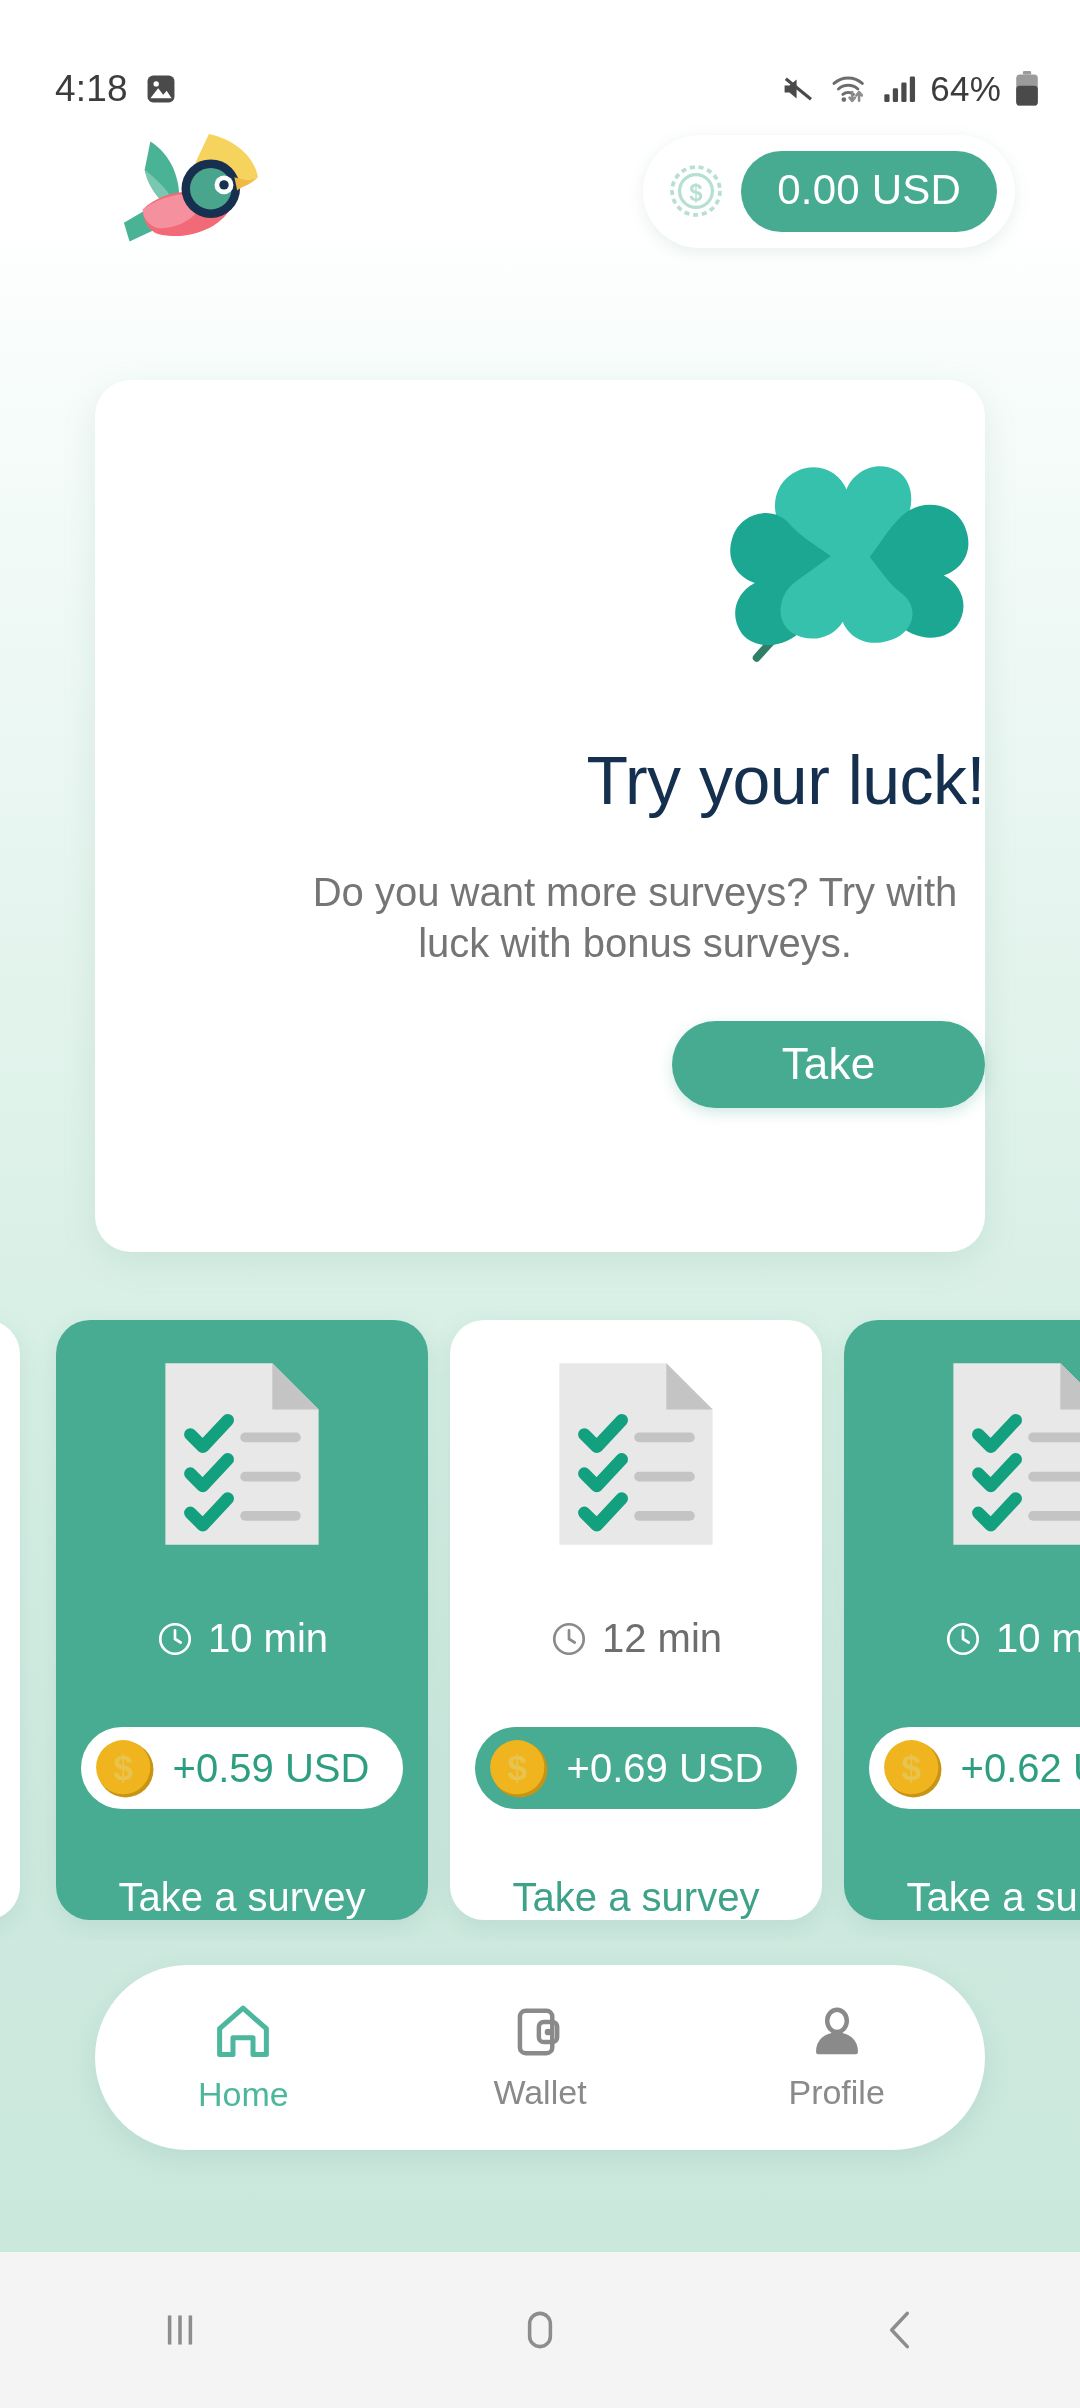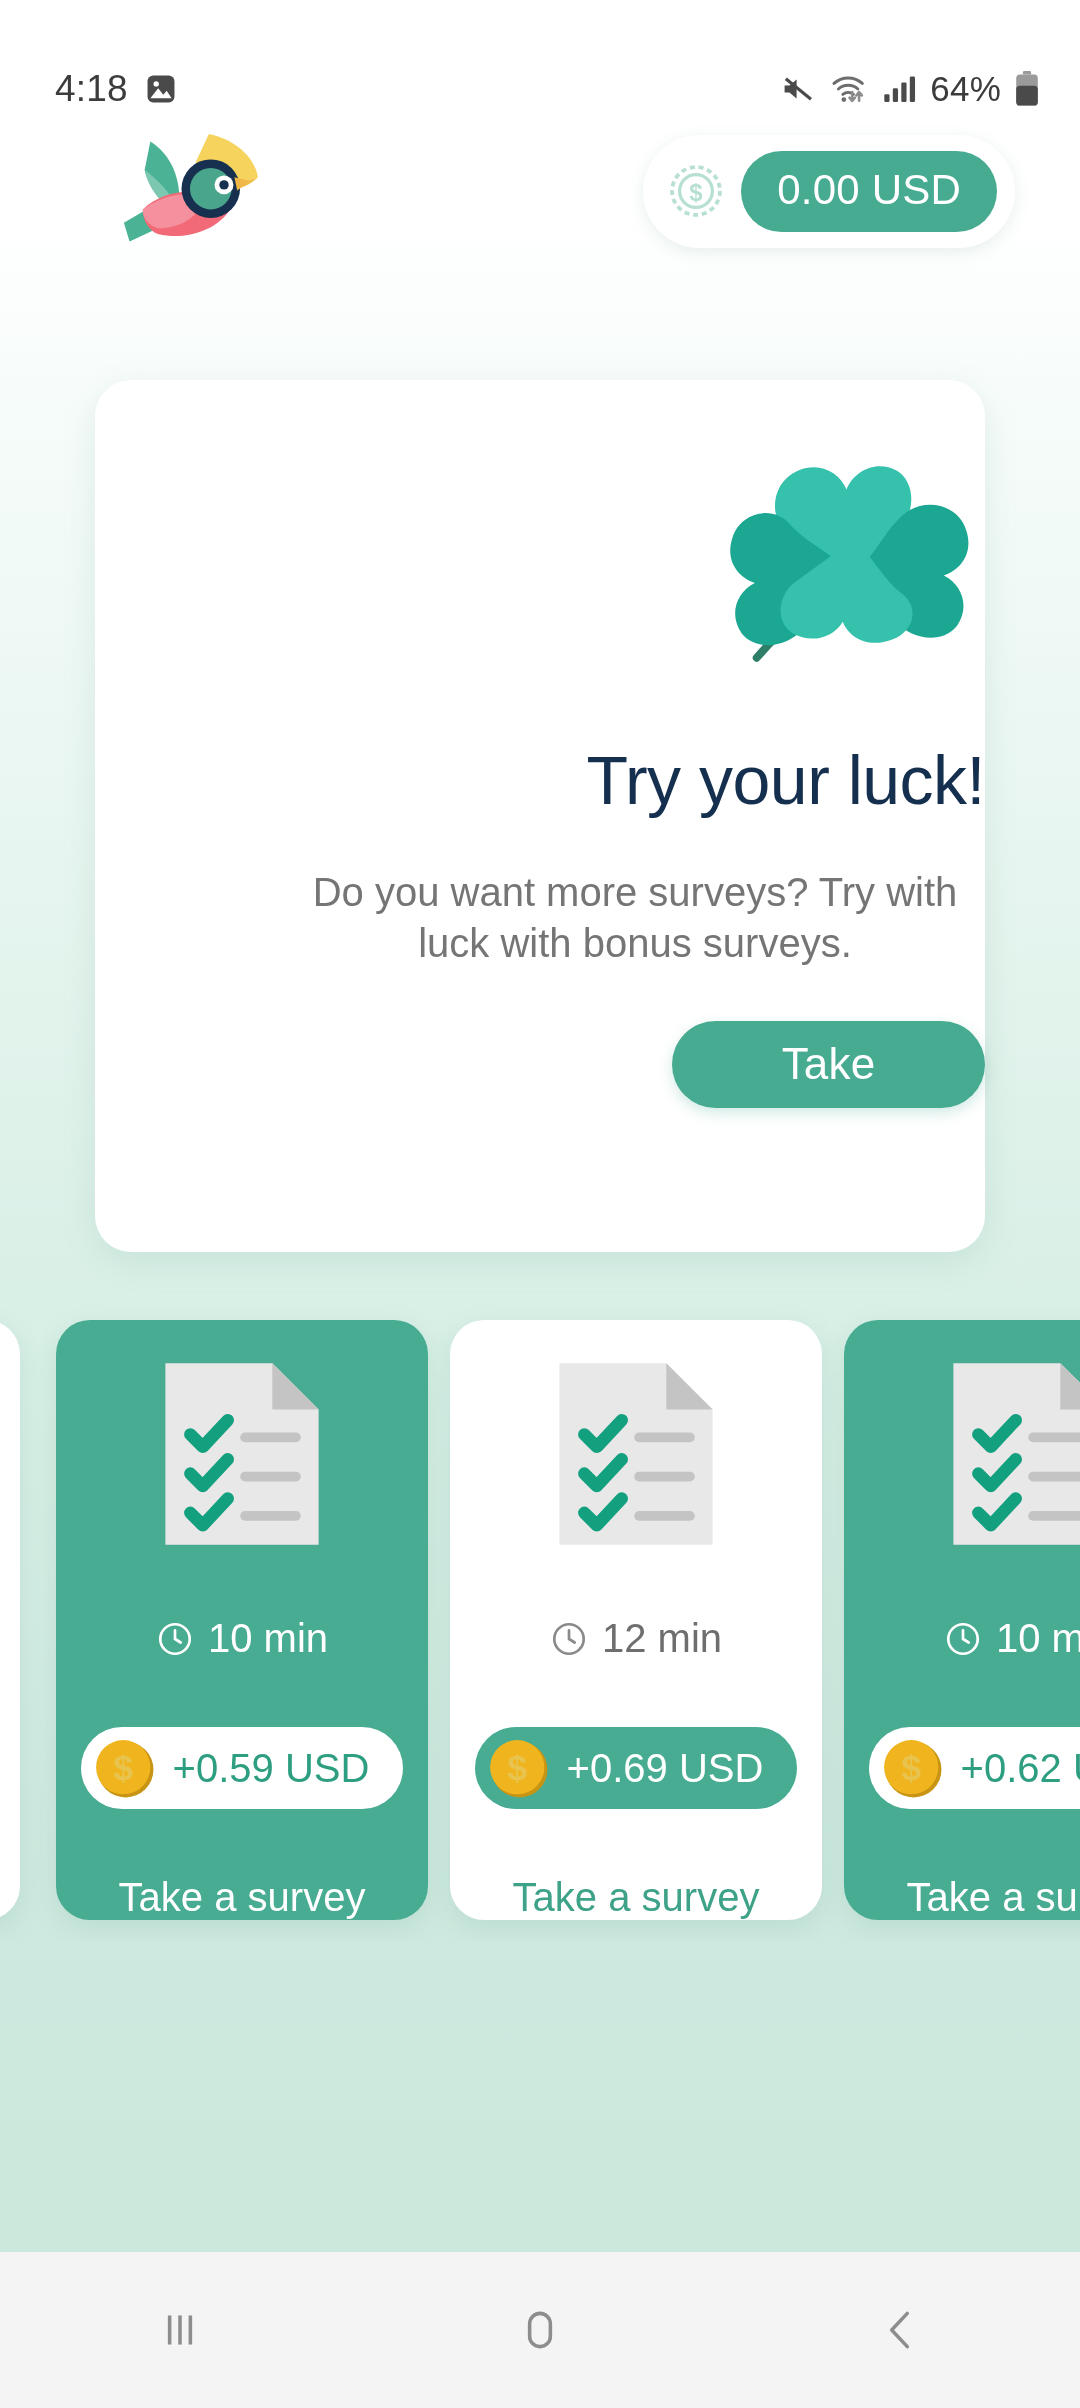--- a/index.html
+++ b/index.html
@@ -308,20 +308,46 @@
           <circle cx="21" cy="21" r="18" fill="#c89413"></circle>
           <circle cx="19.5" cy="19.5" r="17.5" fill="#f0b41e"></circle>
           <text x="19.5" y="28" font-size="23" font-family="Liberation Sans, sans-serif" font-weight="bold" fill="#e8c44e" text-anchor="middle">$</text>
         </svg>
         <span>+0.62 USD</span>
       </div>
       <div class="sc-cta">Take a survey</div>
     </div>
   </div>
 
+  <div id="bottom-nav">
+
+    <div class="nav-item active">
+      <svg width="62" height="62" viewBox="0 0 26 26">
+        <path d="M3.2 11.6 L13 3 L22.8 11.6 V22.4 h-5.6 v-7 h-8.4 v7 H3.2 Z" fill="none" stroke="#4cb79c" stroke-width="2.1" stroke-linejoin="round" stroke-linecap="round"></path>
+      </svg>
+      <span class="nav-label">Home</span>
+    </div>
+
+    <div class="nav-item inactive">
+      <svg width="58" height="58" viewBox="0 0 26 26">
+        <rect x="4" y="3.5" width="14.5" height="19" rx="2.6" fill="none" stroke="#8a8a8a" stroke-width="2"></rect>
+        <rect x="12.5" y="8.5" width="8.2" height="9" rx="2.2" fill="none" stroke="#8a8a8a" stroke-width="2"></rect>
+        <circle cx="16.6" cy="13" r="1.5" fill="#8a8a8a"></circle>
+      </svg>
+      <span class="nav-label">Wallet</span>
+    </div>
+
+    <div class="nav-item inactive">
+      <svg width="58" height="58" viewBox="0 0 26 26">
+        <ellipse cx="13" cy="8" rx="4.4" ry="5" fill="none" stroke="#8a8a8a" stroke-width="2"></ellipse>
+        <path d="M4.6 22 C4.6 16.8 8.4 14.2 13 14.2 C17.6 14.2 21.4 16.8 21.4 22 Z" fill="#8a8a8a" stroke="#8a8a8a" stroke-width="2" stroke-linejoin="round"></path>
+      </svg>
+      <span class="nav-label">Profile</span>
+    </div>
+  </div>
 
   <div id="android-nav">
     <div class="anav-btn">
       <svg width="54" height="54" viewBox="0 0 26 26">
         <line x1="8" y1="6" x2="8" y2="20" stroke="#8d8d8d" stroke-width="1.7"></line>
         <line x1="13" y1="6" x2="13" y2="20" stroke="#8d8d8d" stroke-width="1.7"></line>
         <line x1="18" y1="6" x2="18" y2="20" stroke="#8d8d8d" stroke-width="1.7"></line>
       </svg>
     </div>
     <div class="anav-btn">

